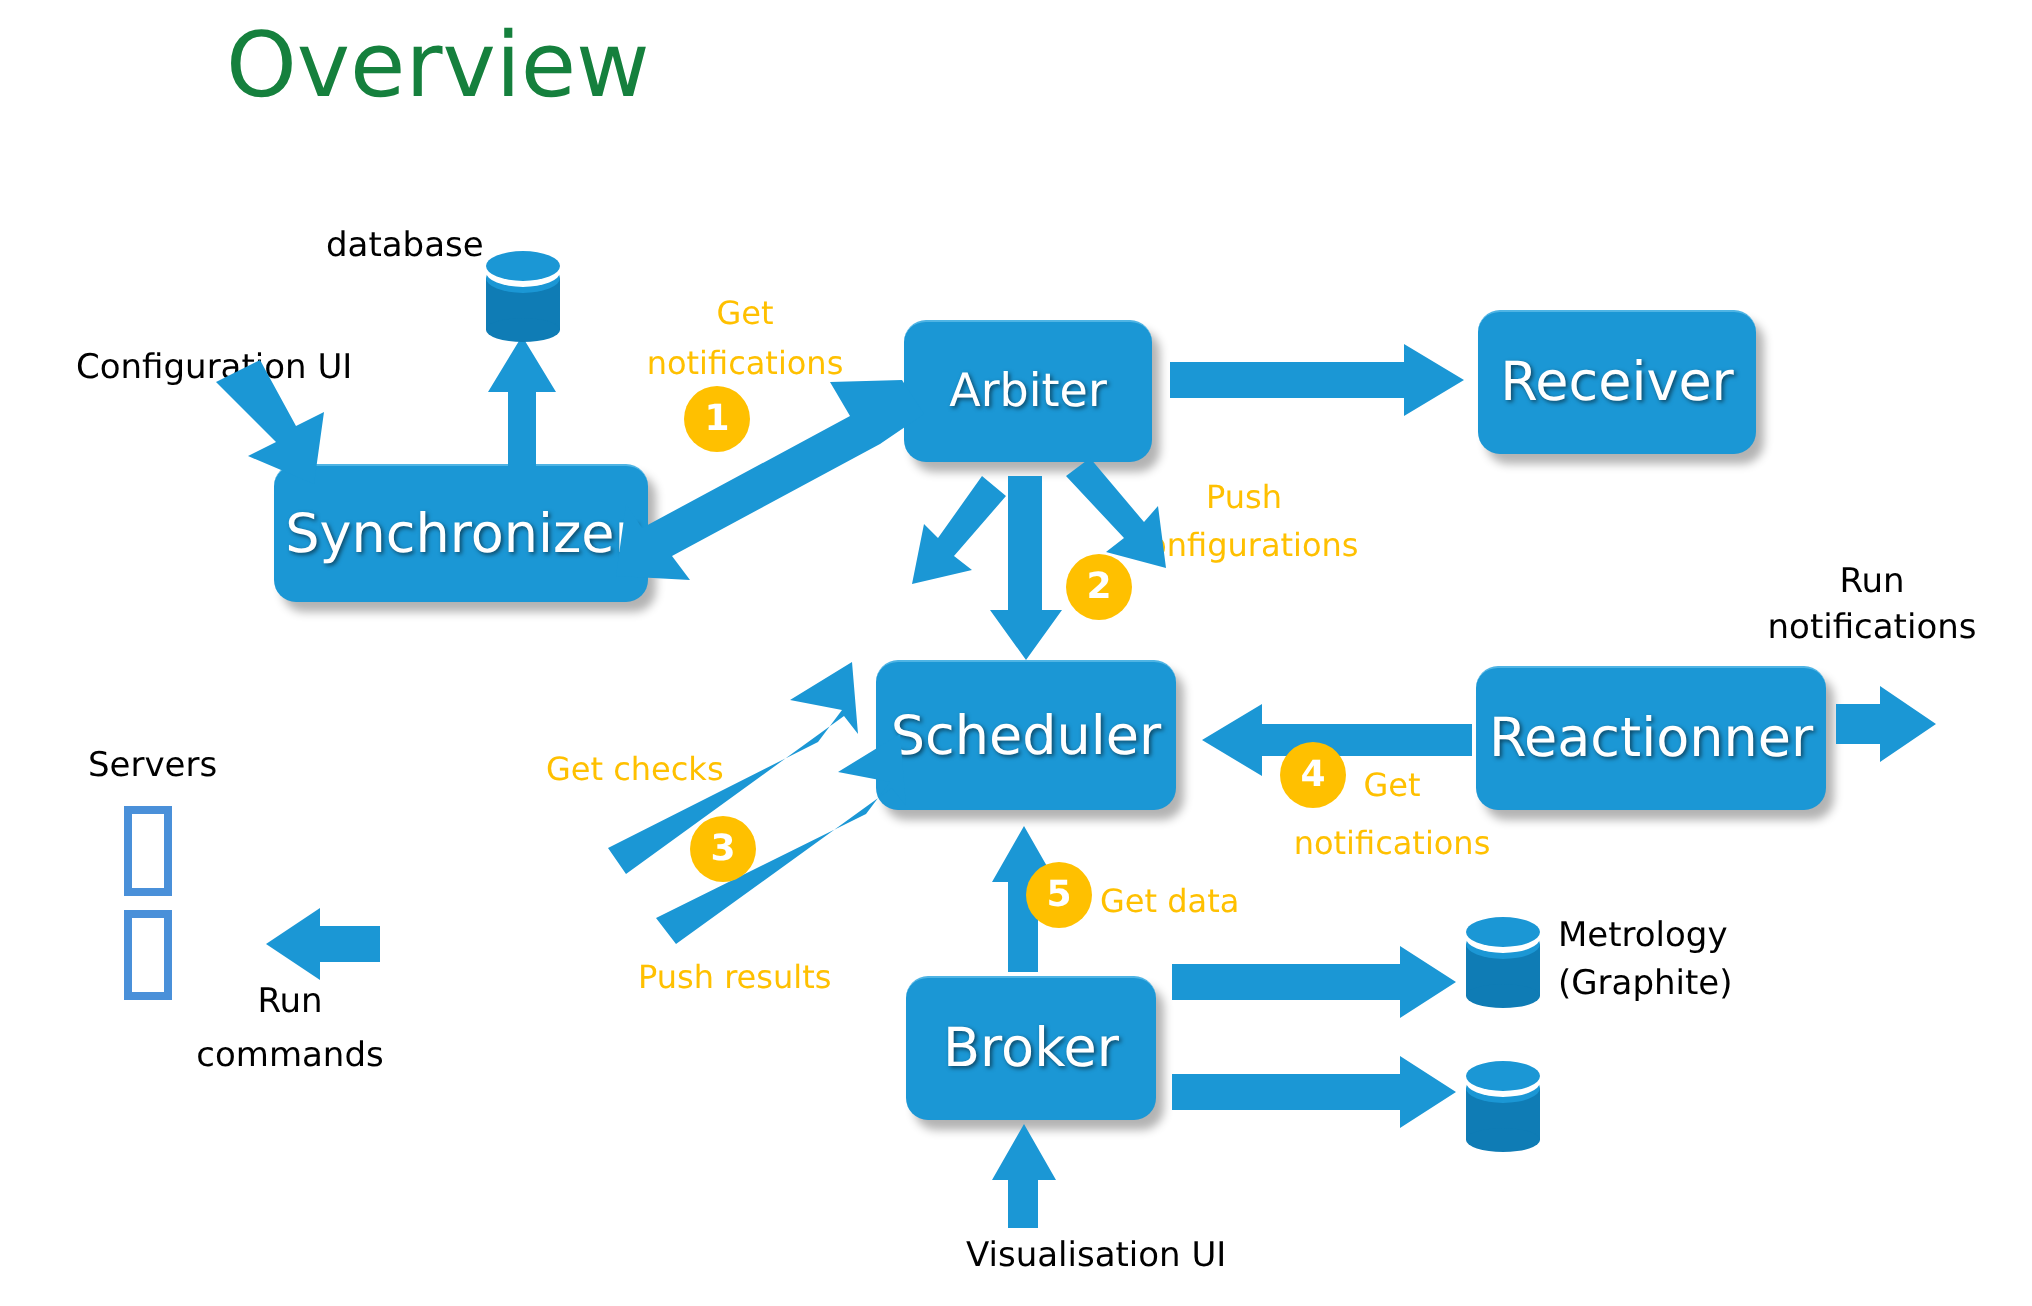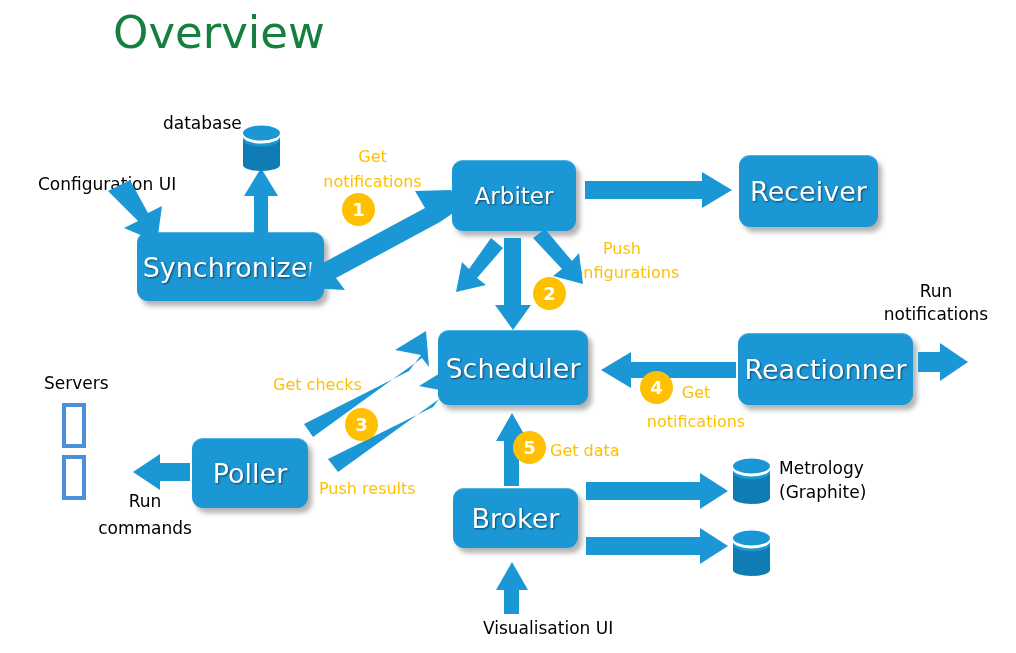--- a/index.html
+++ b/index.html
@@ -146,25 +146,22 @@
   </div>
 
   <div class="node" style="left:438px;top:330px;width:150px;height:75px;font-size:27px;">
     <span>Scheduler</span>
   </div>
 
   <div class="node" style="left:738px;top:333px;width:175px;height:72px;font-size:27px;">
     <span>Reactionner</span>
   </div>
 
-  <div class="node" style="left:192px;top:438px;width:116px;height:70px;font-size:27px;">
-    <span>Poller</span>
-  </div>
-
-  <div class="node" style="left:453px;top:488px;width:125px;height:60px;font-size:27px;">
+
+  <div class="node" style="left:453px;top:488px;width:125px;height:72px;font-size:27px;">
     <span>Broker</span>
   </div>
 
   <div class="srv" style="left:62px;top:403px;width:24px;height:45px;"></div>
   <div class="srv" style="left:62px;top:455px;width:24px;height:45px;"></div>
 
   <div class="lbl" style="left:163px;top:112px;">database</div>
 
   <div class="lbl" style="left:38px;top:173px;">Configuration  UI</div>
 

